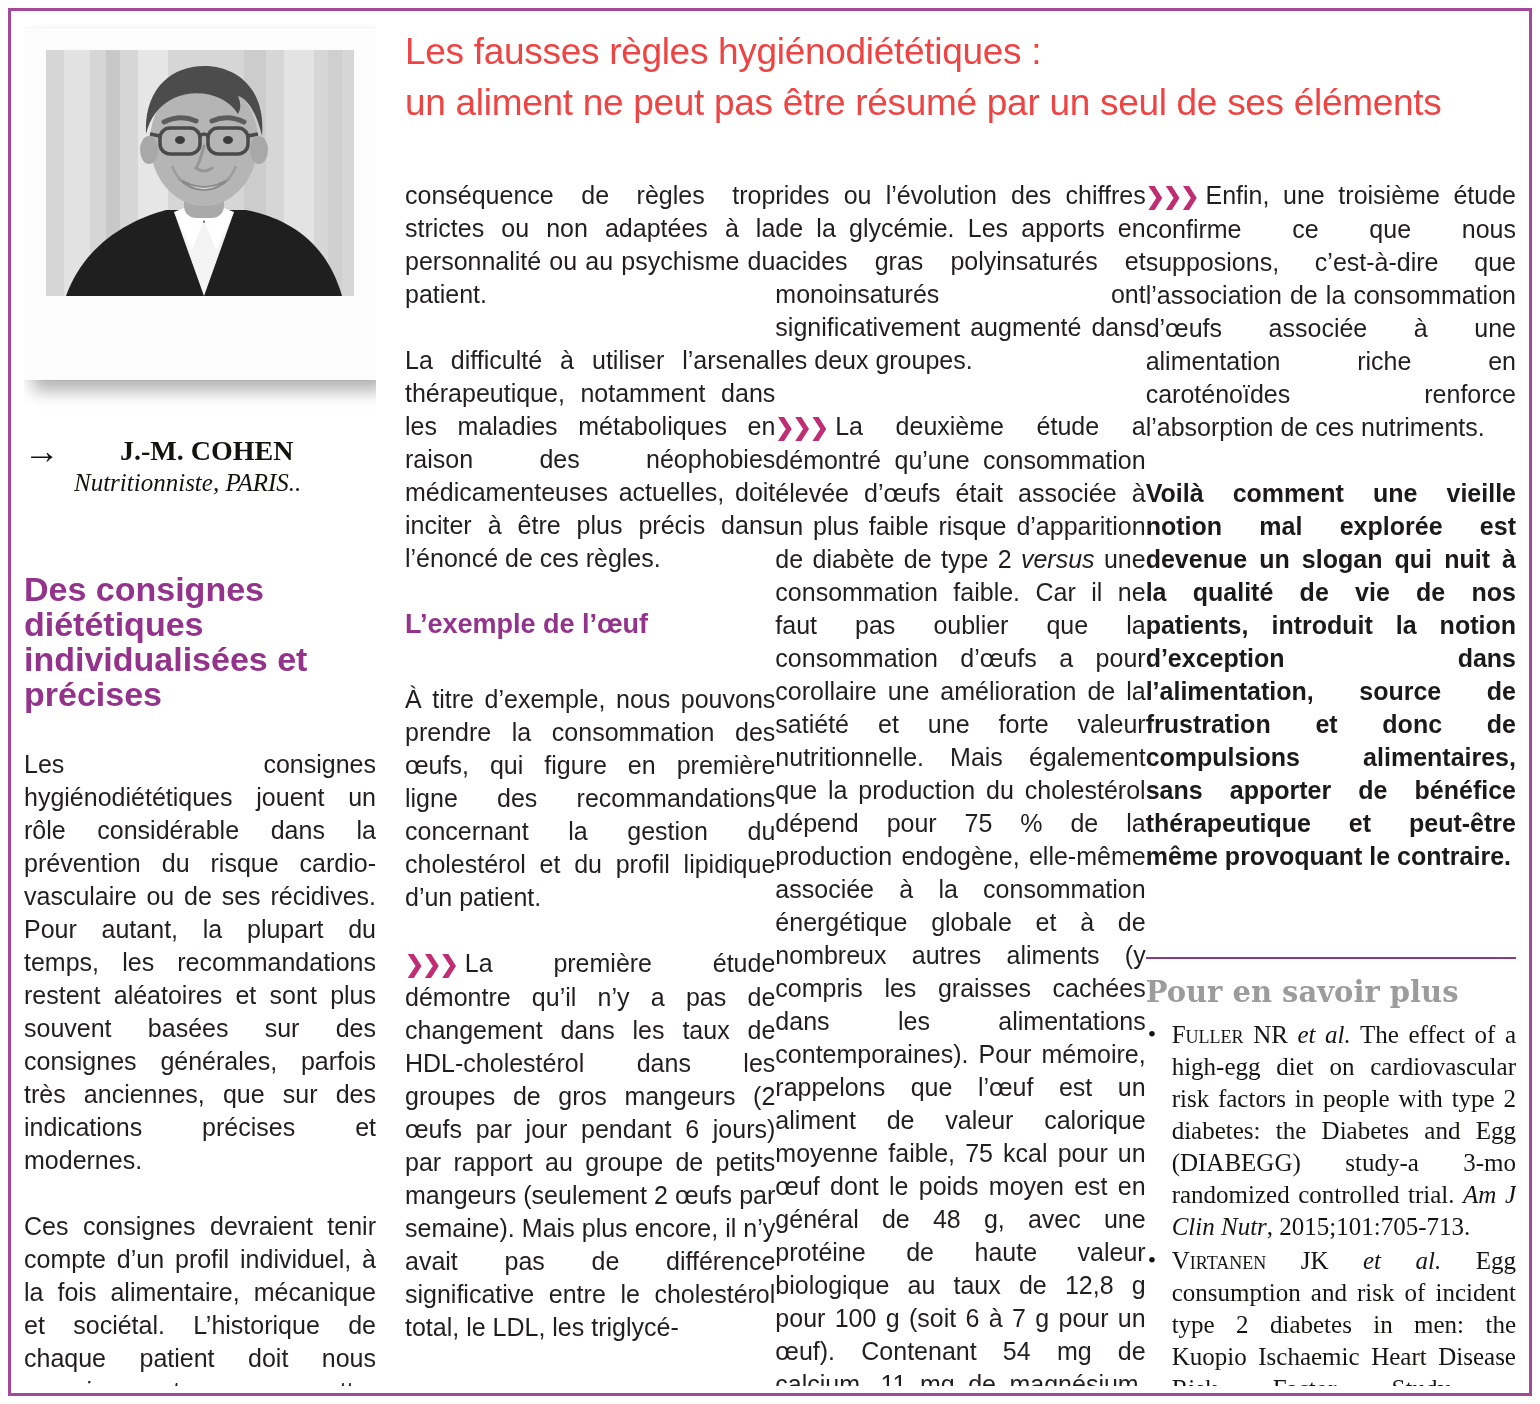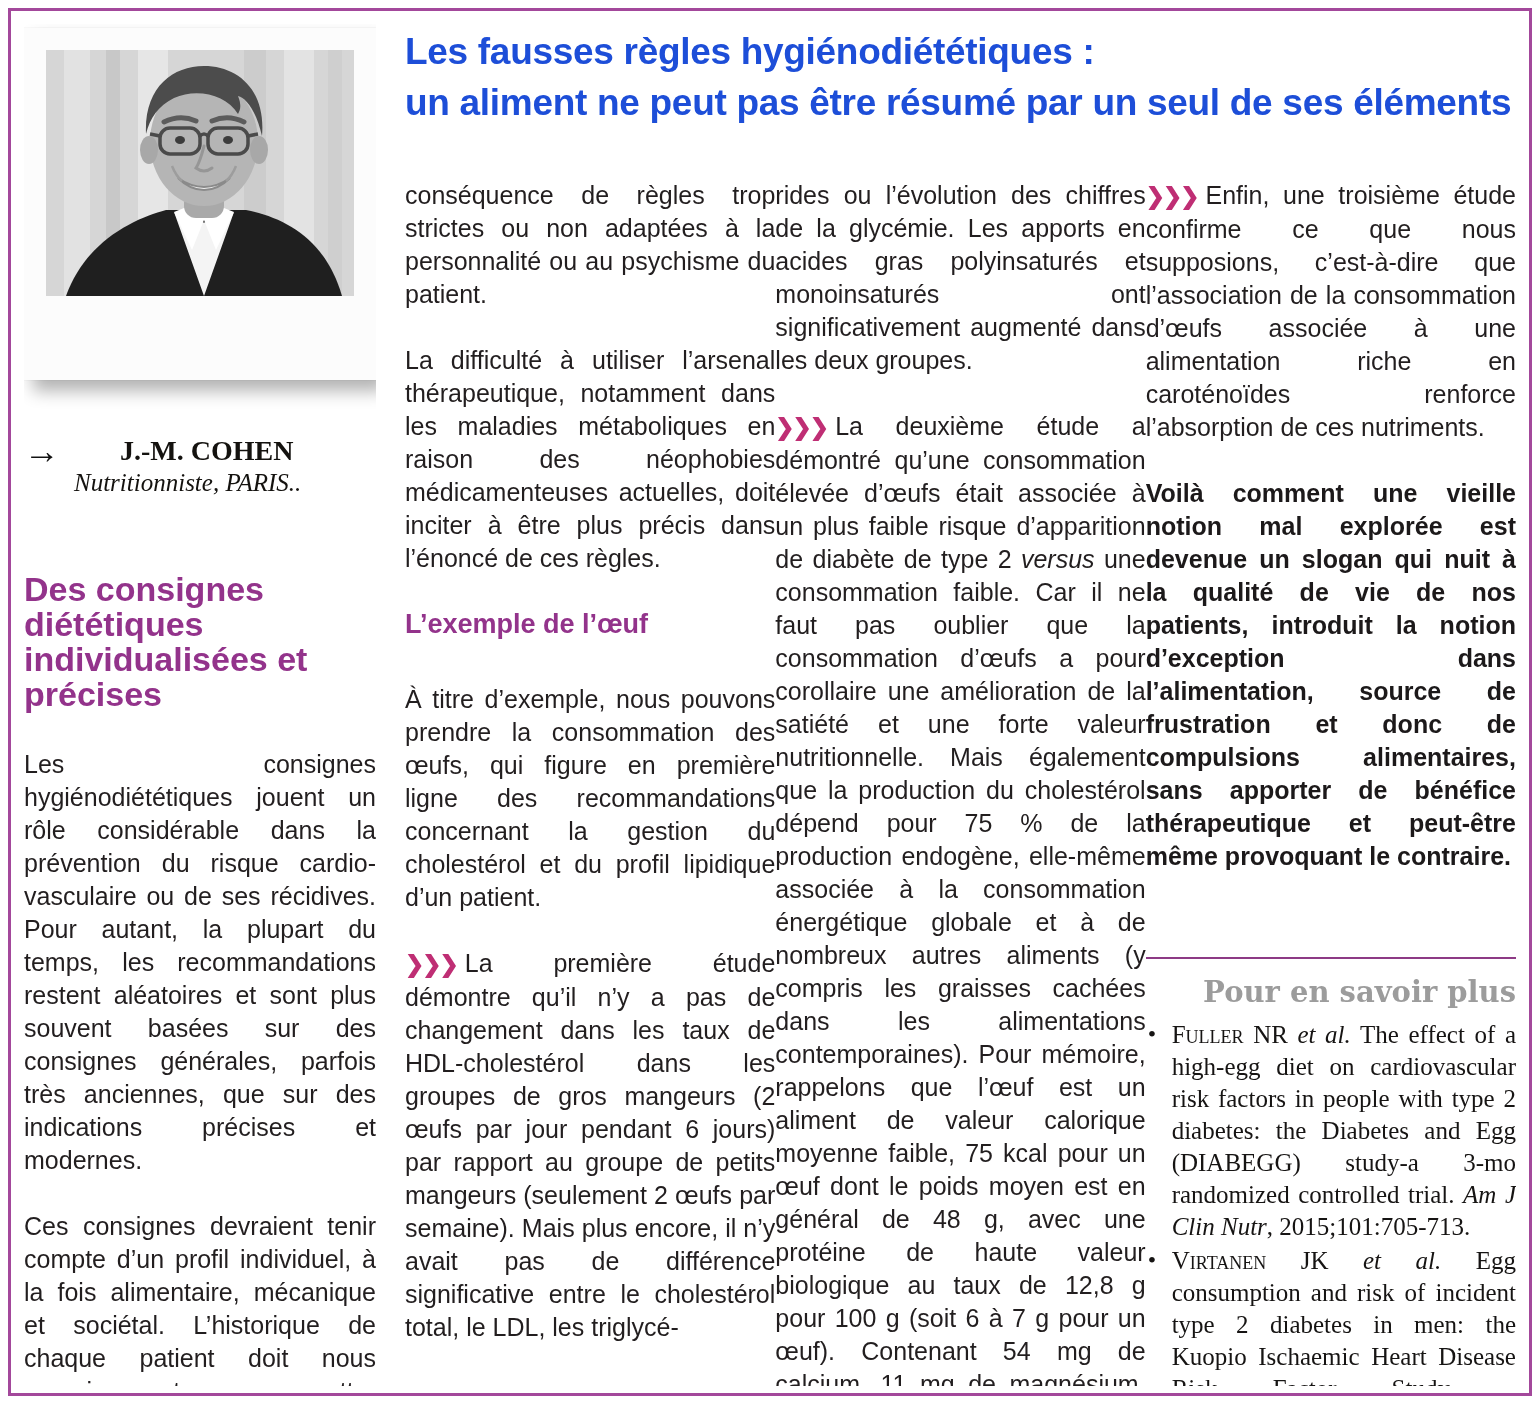--- a/index.html
+++ b/index.html
@@ -20,31 +20,31 @@
   .author-role{font-family:"Liberation Serif",serif;font-size:25px;line-height:34px;color:#14120f;font-style:italic;}
   .purplehead{color:#93338b;font-size:34px;line-height:35px;font-weight:bold;margin:72px 0 36px 0;}
 
   
   .para{font-size:25px;line-height:33px;text-align:justify;margin:0 0 33px 0;overflow-wrap:break-word;}
   .para:last-child{margin-bottom:0;}
   .marker{color:#bf2e74;font-weight:bold;letter-spacing:-2px;margin-right:8px;font-size:23px;}
 
   
   .rightarea{flex:1;display:flex;flex-direction:column;overflow:hidden;}
-  .headline{color:#1d4ed8;font-weight:bold;font-size:37px;line-height:51px;
+  .headline{color:#ef4444;font-weight:normal;font-size:37px;line-height:51px;
             letter-spacing:-0.3px;margin:2px 0 51px 0;}
   .cols{display:flex;flex:1;overflow:hidden;}
   .col{flex:1;overflow:hidden;}
   .subhead{color:#93338b;font-size:27px;line-height:33px;font-weight:bold;margin:9px 0 42px 0;}
   .boldpara{font-weight:bold;color:#1c191a;}
 
   
   .refsrule{border:none;border-top:2px solid #8d3a85;margin:84px 0 0 0;}
   .refshead{font-family:"DejaVu Serif",serif;font-weight:bold;color:#9c9c9c;
-            font-size:29px;line-height:34px;margin:16px 0 10px 0;text-align:right;}
+            font-size:29px;line-height:34px;margin:16px 0 10px 0;}
   .reflist{list-style:none;margin:0;padding:0;font-family:"Liberation Serif",serif;
            font-size:25px;line-height:32px;color:#161413;}
   .reflist li{position:relative;padding-left:26px;text-align:justify;margin:0 0 2px 0;}
   .reflist li .bullet{position:absolute;left:2px;top:-1px;font-size:24px;}
   .sc{font-variant:small-caps;}
 </style>
 </head>
 <body>
 
 <div class="sheet">

